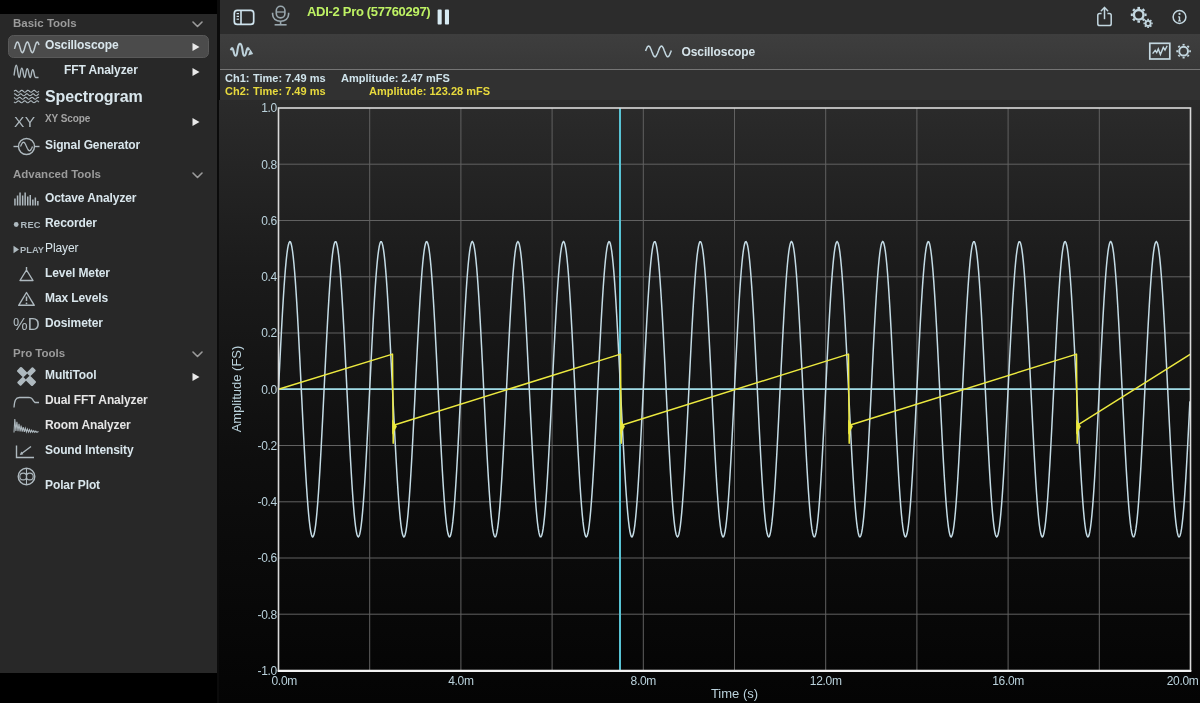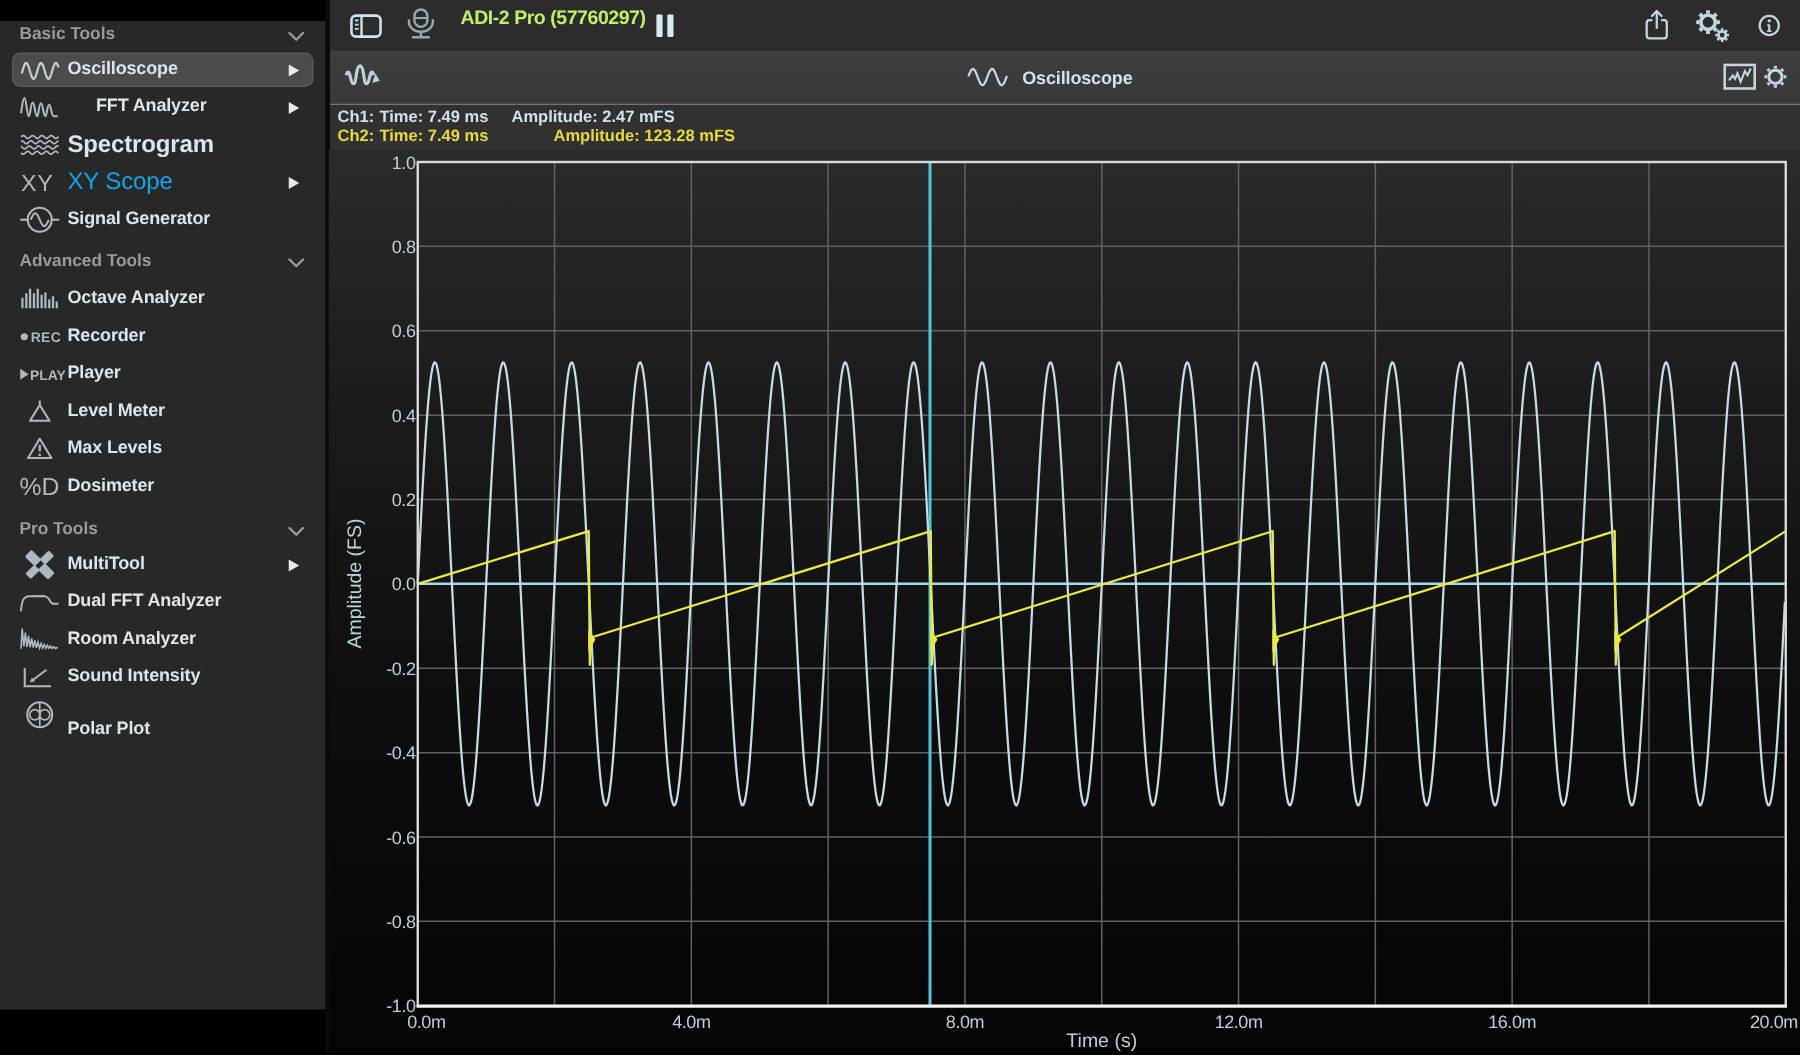--- a/index.html
+++ b/index.html
@@ -11,32 +11,32 @@
     <div style="position:absolute;left:8px;top:20.5px;width:201px;height:23.5px;background:#4b4b4b;border:1px solid #595959;border-radius:5.5px;box-sizing:border-box;"></div>
     <div style="position:absolute;left:45px;top:24.0px;font-size:12px;font-weight:600;letter-spacing:-0.1px;color:#d9e6ec;">Oscilloscope</div>
     <svg style="position:absolute;left:192px;top:28.5px" width="8" height="8">
       <polygon points="0.5,0 7.5,4 0.5,8" fill="#e9e9e9"></polygon>
     </svg>
     <div style="position:absolute;left:45px;top:49.0px;font-size:12px;font-weight:600;letter-spacing:-0.1px;color:#d9e6ec;padding-left:19px;">FFT Analyzer</div>
     <svg style="position:absolute;left:192px;top:53.5px" width="8" height="8">
       <polygon points="0.5,0 7.5,4 0.5,8" fill="#e9e9e9"></polygon>
     </svg>
     <div style="position:absolute;left:45px;top:74.0px;font-size:16px;font-weight:600;letter-spacing:-0.1px;color:#d9e6ec;">Spectrogram</div>
-    <div style="position:absolute;left:45px;top:99.0px;font-size:16px;font-weight:400;letter-spacing:-0.1px;color:#0ea5e9;">XY Scope</div>
+    <div style="position:absolute;left:45px;top:99.0px;font-size:10px;font-weight:700;letter-spacing:-0.1px;color:#a3a3a3;">XY Scope</div>
     <svg style="position:absolute;left:192px;top:103.5px" width="8" height="8">
       <polygon points="0.5,0 7.5,4 0.5,8" fill="#e9e9e9"></polygon>
     </svg>
     <div style="position:absolute;left:45px;top:124.0px;font-size:12px;font-weight:600;letter-spacing:-0.1px;color:#d9e6ec;">Signal Generator</div>
     <div style="position:absolute;left:13px;top:153.5px;font-size:11.5px;font-weight:600;color:#9b9b9b;text-align:right;">Advanced Tools</div>
     <svg style="position:absolute;left:192px;top:157.5px" width="11" height="7">
       <polyline points="1,1 5.5,5.5 10,1" fill="none" stroke="#9b9b9b" stroke-width="1.6" stroke-linecap="round" stroke-linejoin="round"></polyline>
     </svg>
     <div style="position:absolute;left:45px;top:176.5px;font-size:12px;font-weight:600;letter-spacing:-0.1px;color:#d9e6ec;">Octave Analyzer</div>
     <div style="position:absolute;left:45px;top:201.5px;font-size:12px;font-weight:600;letter-spacing:-0.1px;color:#d9e6ec;">Recorder</div>
-    <div style="position:absolute;left:45px;top:226.5px;font-size:12px;font-weight:700;letter-spacing:-0.1px;color:#d9e6ec;">Player</div>
+    <div style="position:absolute;left:45px;top:226.5px;font-size:12px;font-weight:400;letter-spacing:-0.1px;color:#d9e6ec;">Player</div>
     <div style="position:absolute;left:45px;top:251.5px;font-size:12px;font-weight:600;letter-spacing:-0.1px;color:#d9e6ec;">Level Meter</div>
     <div style="position:absolute;left:45px;top:276.5px;font-size:12px;font-weight:600;letter-spacing:-0.1px;color:#d9e6ec;">Max Levels</div>
     <div style="position:absolute;left:45px;top:301.5px;font-size:12px;font-weight:700;letter-spacing:-0.1px;color:#d9e6ec;">Dosimeter</div>
     <div style="position:absolute;left:13px;top:332.5px;font-size:11.5px;font-weight:600;color:#9b9b9b;">Pro Tools</div>
     <svg style="position:absolute;left:192px;top:336.5px" width="11" height="7">
       <polyline points="1,1 5.5,5.5 10,1" fill="none" stroke="#9b9b9b" stroke-width="1.6" stroke-linecap="round" stroke-linejoin="round"></polyline>
     </svg>
     <div style="position:absolute;left:45px;top:354.0px;font-size:12px;font-weight:600;letter-spacing:-0.1px;color:#d9e6ec;">MultiTool</div>
     <svg style="position:absolute;left:192px;top:358.5px" width="8" height="8">
       <polygon points="0.5,0 7.5,4 0.5,8" fill="#e9e9e9"></polygon>

